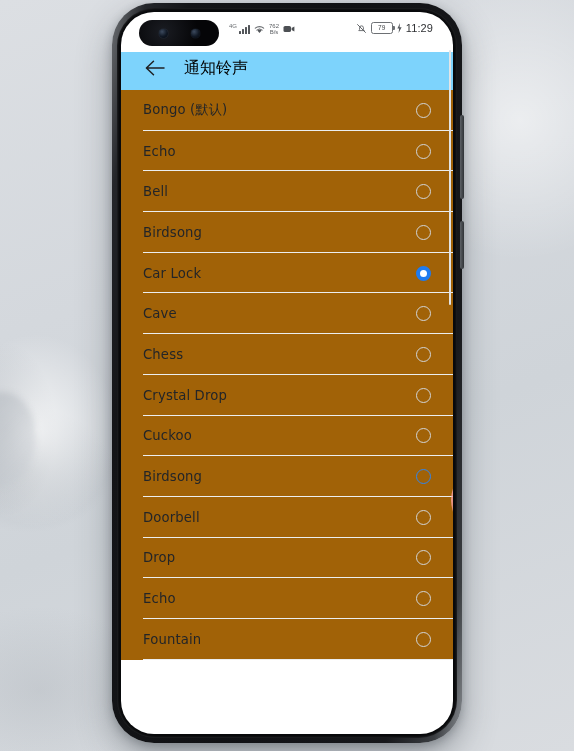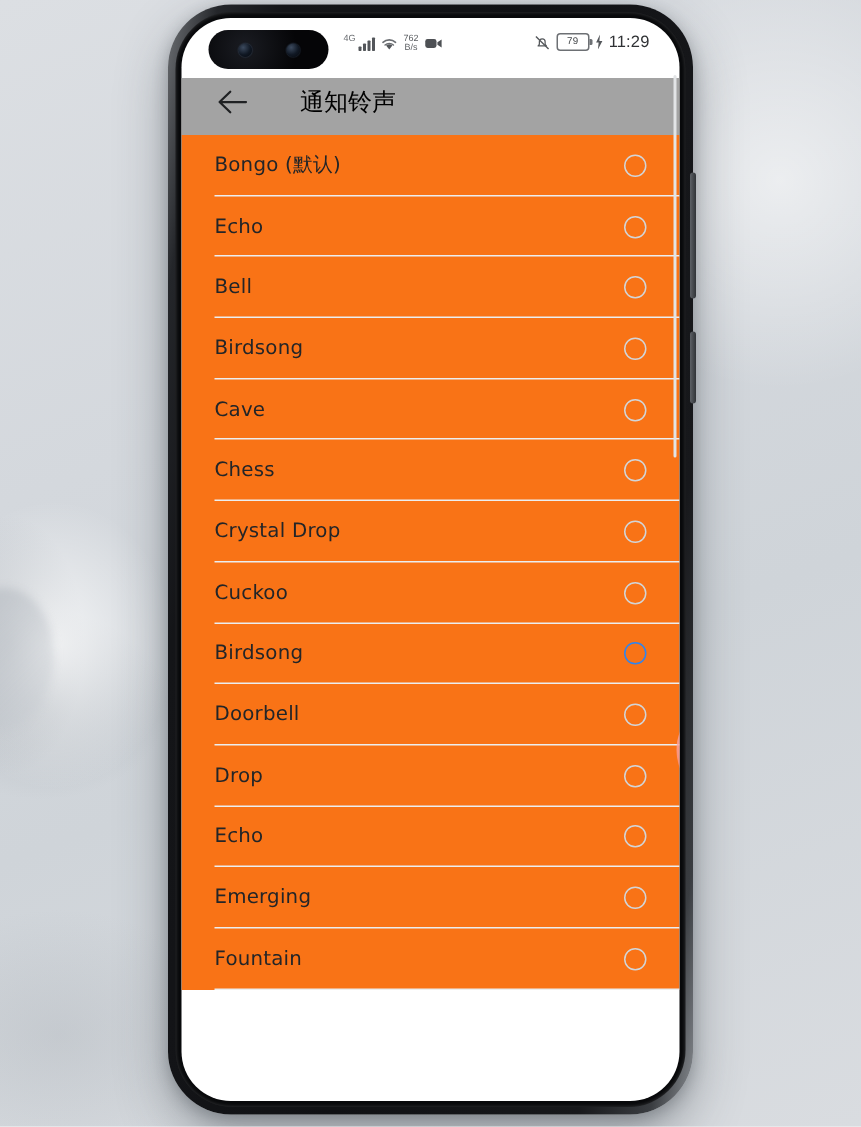--- a/index.html
+++ b/index.html
@@ -187,36 +187,36 @@
   .battery-num {
     font-size: 6.5px;
     color: #44474a;
     line-height: 1;
   }
 
   
   #app-bar {
     display: flex;
     align-items: center;
-    gap: 33px;
+    gap: 17px;
     padding: 4px 0 10px 22px;
-    background: #a3a3a3;
+    background: #7dd3fc;
   }
   #back-button {
     width: 24px; height: 24px;
     display: flex;
     align-items: center;
     justify-content: center;
     cursor: pointer;
   }
 
   
   #ringtone-list {
     position: relative;
-    background: #f97316;
+    background: #a16207;
     padding-left: 22px;
   }
   .ringtone-row {
     position: relative;
     height: 40.7px;
     display: flex;
     align-items: center;
     justify-content: space-between;
     padding-right: 22px;
     cursor: pointer;
@@ -363,20 +363,24 @@
         </div>
         <div class="ringtone-row">
           <span class="ringtone-label">Bell</span>
           <span class="radio"></span>
         </div>
         <div class="ringtone-row">
           <span class="ringtone-label">Birdsong</span>
           <span class="radio"></span>
         </div>
         <div class="ringtone-row">
+          <span class="ringtone-label">Car Lock</span>
+          <span class="radio selected"></span>
+        </div>
+        <div class="ringtone-row">
           <span class="ringtone-label">Cave</span>
           <span class="radio"></span>
         </div>
         <div class="ringtone-row">
           <span class="ringtone-label">Chess</span>
           <span class="radio"></span>
         </div>
         <div class="ringtone-row">
           <span class="ringtone-label">Crystal Drop</span>
           <span class="radio"></span>
@@ -395,24 +399,20 @@
         </div>
         <div class="ringtone-row">
           <span class="ringtone-label">Drop</span>
           <span class="radio"></span>
         </div>
         <div class="ringtone-row">
           <span class="ringtone-label">Echo</span>
           <span class="radio"></span>
         </div>
         <div class="ringtone-row">
-          <span class="ringtone-label">Emerging</span>
-          <span class="radio"></span>
-        </div>
-        <div class="ringtone-row">
           <span class="ringtone-label">Fountain</span>
           <span class="radio"></span>
         </div>
       </div>
 
     <div id="list-scrollbar"></div>
 
     <div id="tap-indicator"></div>
 
   </div>

